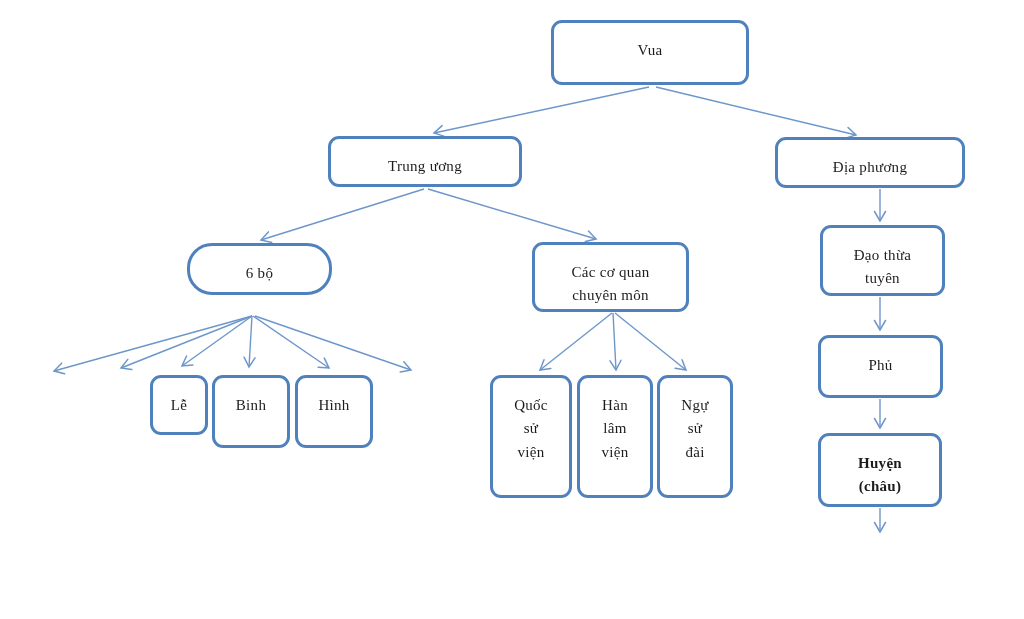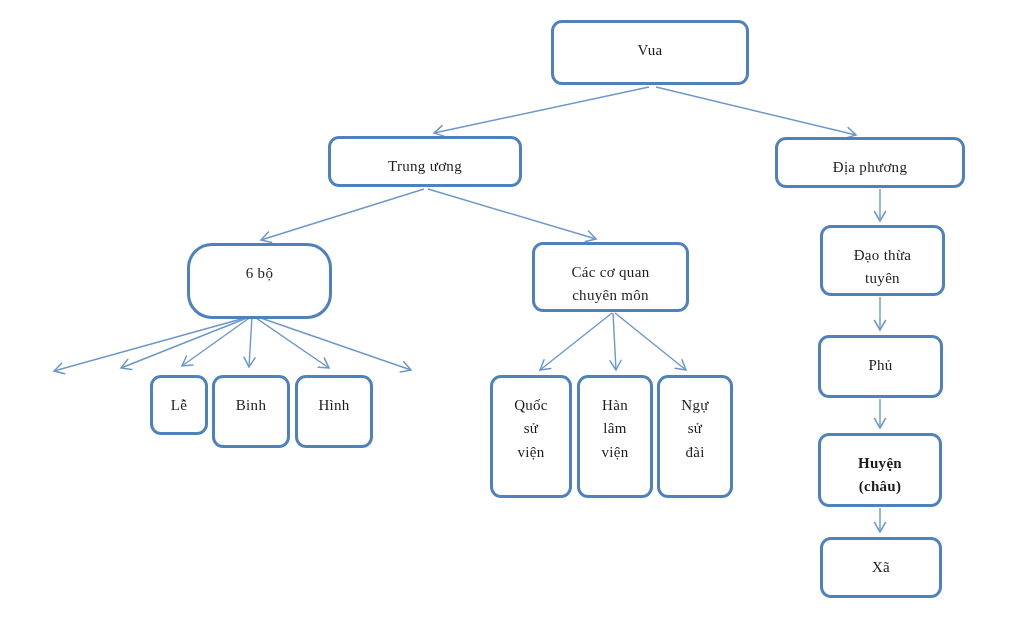--- a/index.html
+++ b/index.html
@@ -76,21 +76,21 @@
 
 <div class="node" style="left: 551px; top: 20px; width: 198px; height: 65px; border-color: rgb(79, 129, 189); background: rgb(255, 255, 255);">
       <div class="label" style="color: rgb(28, 28, 28);">Vua</div>
     </div>
     <div class="node" style="left: 328px; top: 136px; width: 194px; height: 51px; border-color: rgb(79, 129, 189); background: rgb(255, 255, 255);">
       <div class="label" style="color: rgb(28, 28, 28);">Trung ương</div>
     </div>
     <div class="node" style="left: 775px; top: 137px; width: 190px; height: 51px; border-color: rgb(79, 129, 189); background: rgb(255, 255, 255);">
       <div class="label" style="color: rgb(28, 28, 28);">Địa phương</div>
     </div>
-    <div class="node" style="left: 187px; top: 243px; width: 145px; height: 76px; border-color: rgb(79, 129, 189); background: rgb(255, 255, 255); border-radius: 25px;">
+    <div class="node" style="left: 187px; top: 243px; width: 145px; height: 52px; border-color: rgb(79, 129, 189); background: rgb(255, 255, 255); border-radius: 25px;">
       <div class="label" style="color: rgb(28, 28, 28);">6 bộ</div>
     </div>
     <div class="node" style="left: 532px; top: 242px; width: 157px; height: 70px; border-color: rgb(79, 129, 189); background: rgb(255, 255, 255);">
       <div class="label" style="color: rgb(28, 28, 28);">Các cơ quan
 chuyên môn</div>
     </div>
     <div class="node" style="left: 150px; top: 375px; width: 58px; height: 60px; border-color: rgb(79, 129, 189); background: rgb(255, 255, 255);">
       <div class="label" style="color: rgb(28, 28, 28);">Lễ</div>
     </div>
     <div class="node" style="left: 212px; top: 375px; width: 78px; height: 73px; border-color: rgb(79, 129, 189); background: rgb(255, 255, 255);">
@@ -118,16 +118,13 @@
       <div class="label" style="color: rgb(28, 28, 28);">Đạo thừa
 tuyên</div>
     </div>
     <div class="node" style="left: 818px; top: 335px; width: 125px; height: 63px; border-color: rgb(79, 129, 189); background: rgb(255, 255, 255);">
       <div class="label" style="color: rgb(28, 28, 28);">Phủ</div>
     </div>
     <div class="node" style="left: 818px; top: 433px; width: 124px; height: 74px; border-color: rgb(79, 129, 189); background: rgb(255, 255, 255);">
       <div class="label" style="color: rgb(28, 28, 28); font-weight: bold;">Huyện
 (châu)</div>
     </div>
-    <div class="node" style="left: 820px; top: 537px; width: 122px; height: 61px; border-color: rgb(79, 129, 189); background: rgb(255, 255, 255);">
-      <div class="label" style="color: rgb(28, 28, 28);">Xã</div>
-    </div>
   </div>
 
 </body></html>

